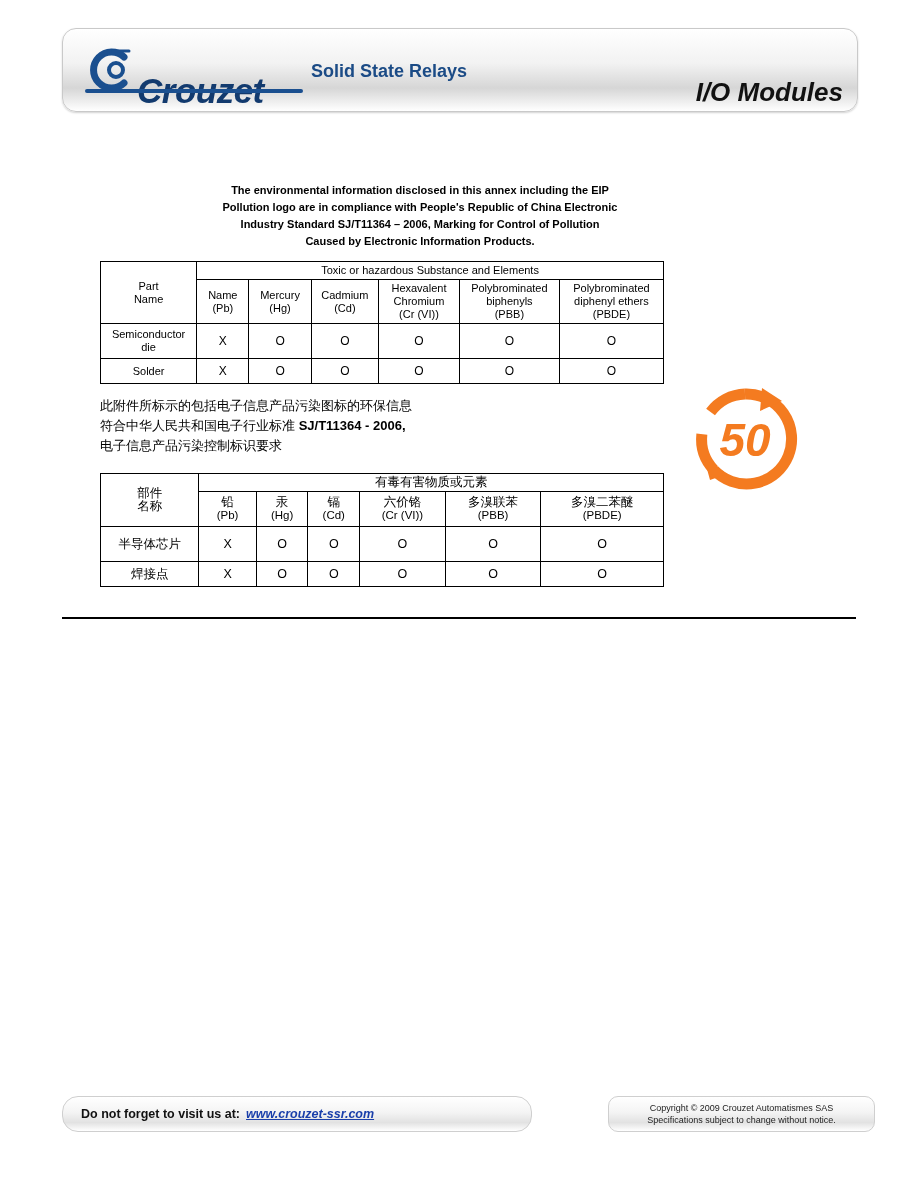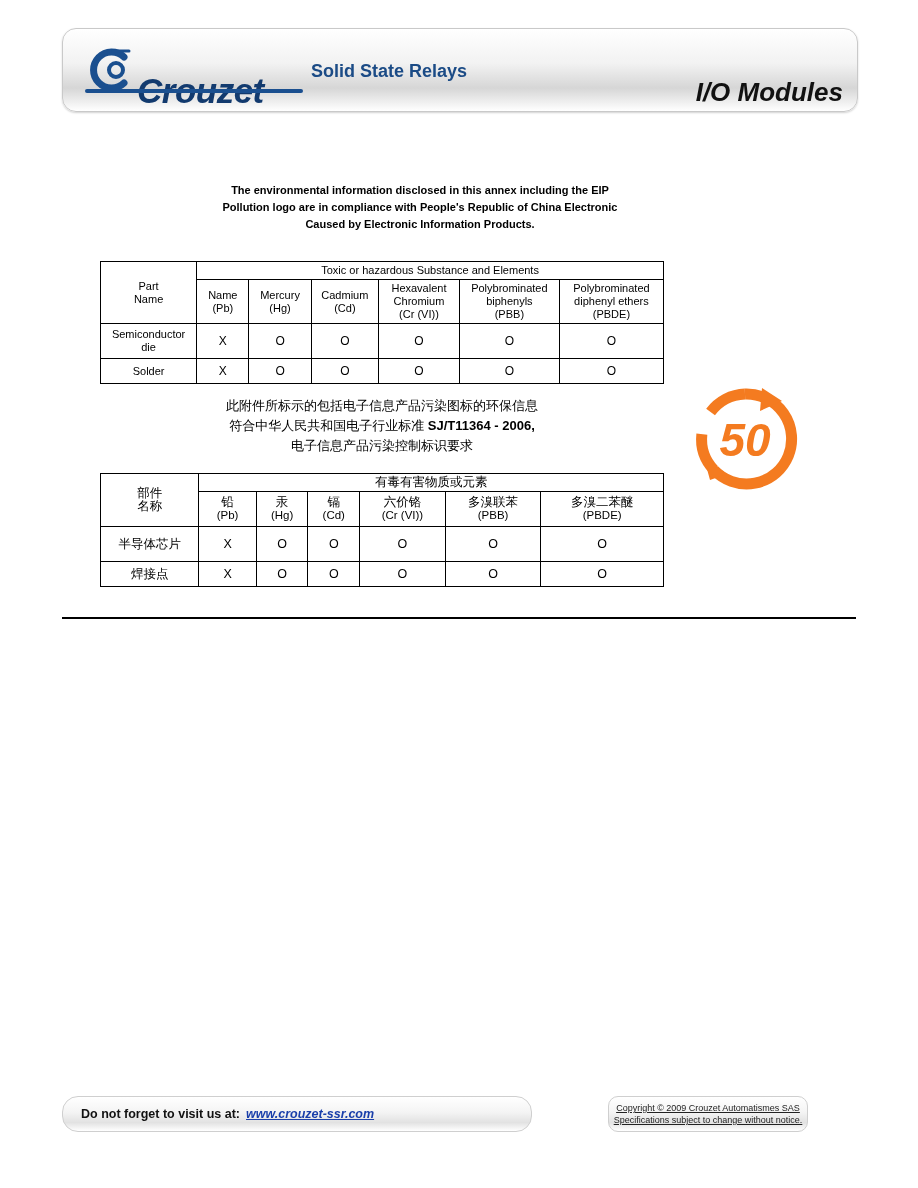--- a/index.html
+++ b/index.html
@@ -129,21 +129,21 @@
   .row-short td { height: 20px; }
   #table-zh td { font-size: 12.5px; }
   #table-zh .zh-sub { font-size: 11.5px; }
 
   
   .zh-para {
     position: absolute;
     left: 100px;
     top: 396px;
     width: 564px;
-    text-align: center;
+    text-align: left;
     font-size: 13px;
     line-height: 20px;
   }
   .zh-para b { font-weight: bold; }
 
   
   .eip-logo {
     position: absolute;
     left: 690px;
     top: 384px;
@@ -183,34 +183,33 @@
     color: #1a3faa;
     font-style: italic;
     font-weight: bold;
     text-decoration: underline;
     margin-left: 6px;
   }
   .footer-right {
     position: absolute;
     left: 608px;
     top: 1096px;
-    width: 200px;
+    width: 267px;
     height: 36px;
     border-radius: 10px;
     background: linear-gradient(to bottom, #ffffff 0%, #f4f4f4 45%, #e2e2e2 75%, #ffffff 100%);
     border: 1px solid #cfcfcf;
     box-sizing: border-box;
     display: flex;
     flex-direction: column;
     justify-content: center;
     align-items: center;
     font-size: 9px;
     color: #222;
     line-height: 12px;
-    text-decoration: underline;
   }
 </style>
 </head>
 <body>
 
 <div class="header">
   <div class="logo-mark">
     <svg width="50" height="46" viewBox="0 0 50 46">
       <path d="M41 10 A18 18 0 1 0 41 36" stroke="#1a4f8f" stroke-width="7" fill="none" stroke-linecap="round"></path>
       <circle cx="33" cy="23" r="7" fill="none" stroke="#1a4f8f" stroke-width="4"></circle>
@@ -219,20 +218,21 @@
   </div>
   <div class="logo-text">Crouzet</div>
   <div class="logo-underline"></div>
   <div class="product-family">Solid State Relays</div>
   <div class="module-word">I/O Modules</div>
 </div>
 
 <div class="intro">
   <div>The environmental information disclosed in this annex including the EIP</div>
   <div>Pollution logo are in compliance with People's Republic of China Electronic</div>
+  <div>Industry Standard SJ/T11364 – 2006, Marking for Control of Pollution</div>
   <div>Caused by Electronic Information Products.</div>
 </div>
 
 <table class="rohs" id="table-en">
   <tbody>
       <tr>
     <td class="part-name-cell" rowspan="2">
       <div>Part</div>
       <div>Name</div>
     </td>

